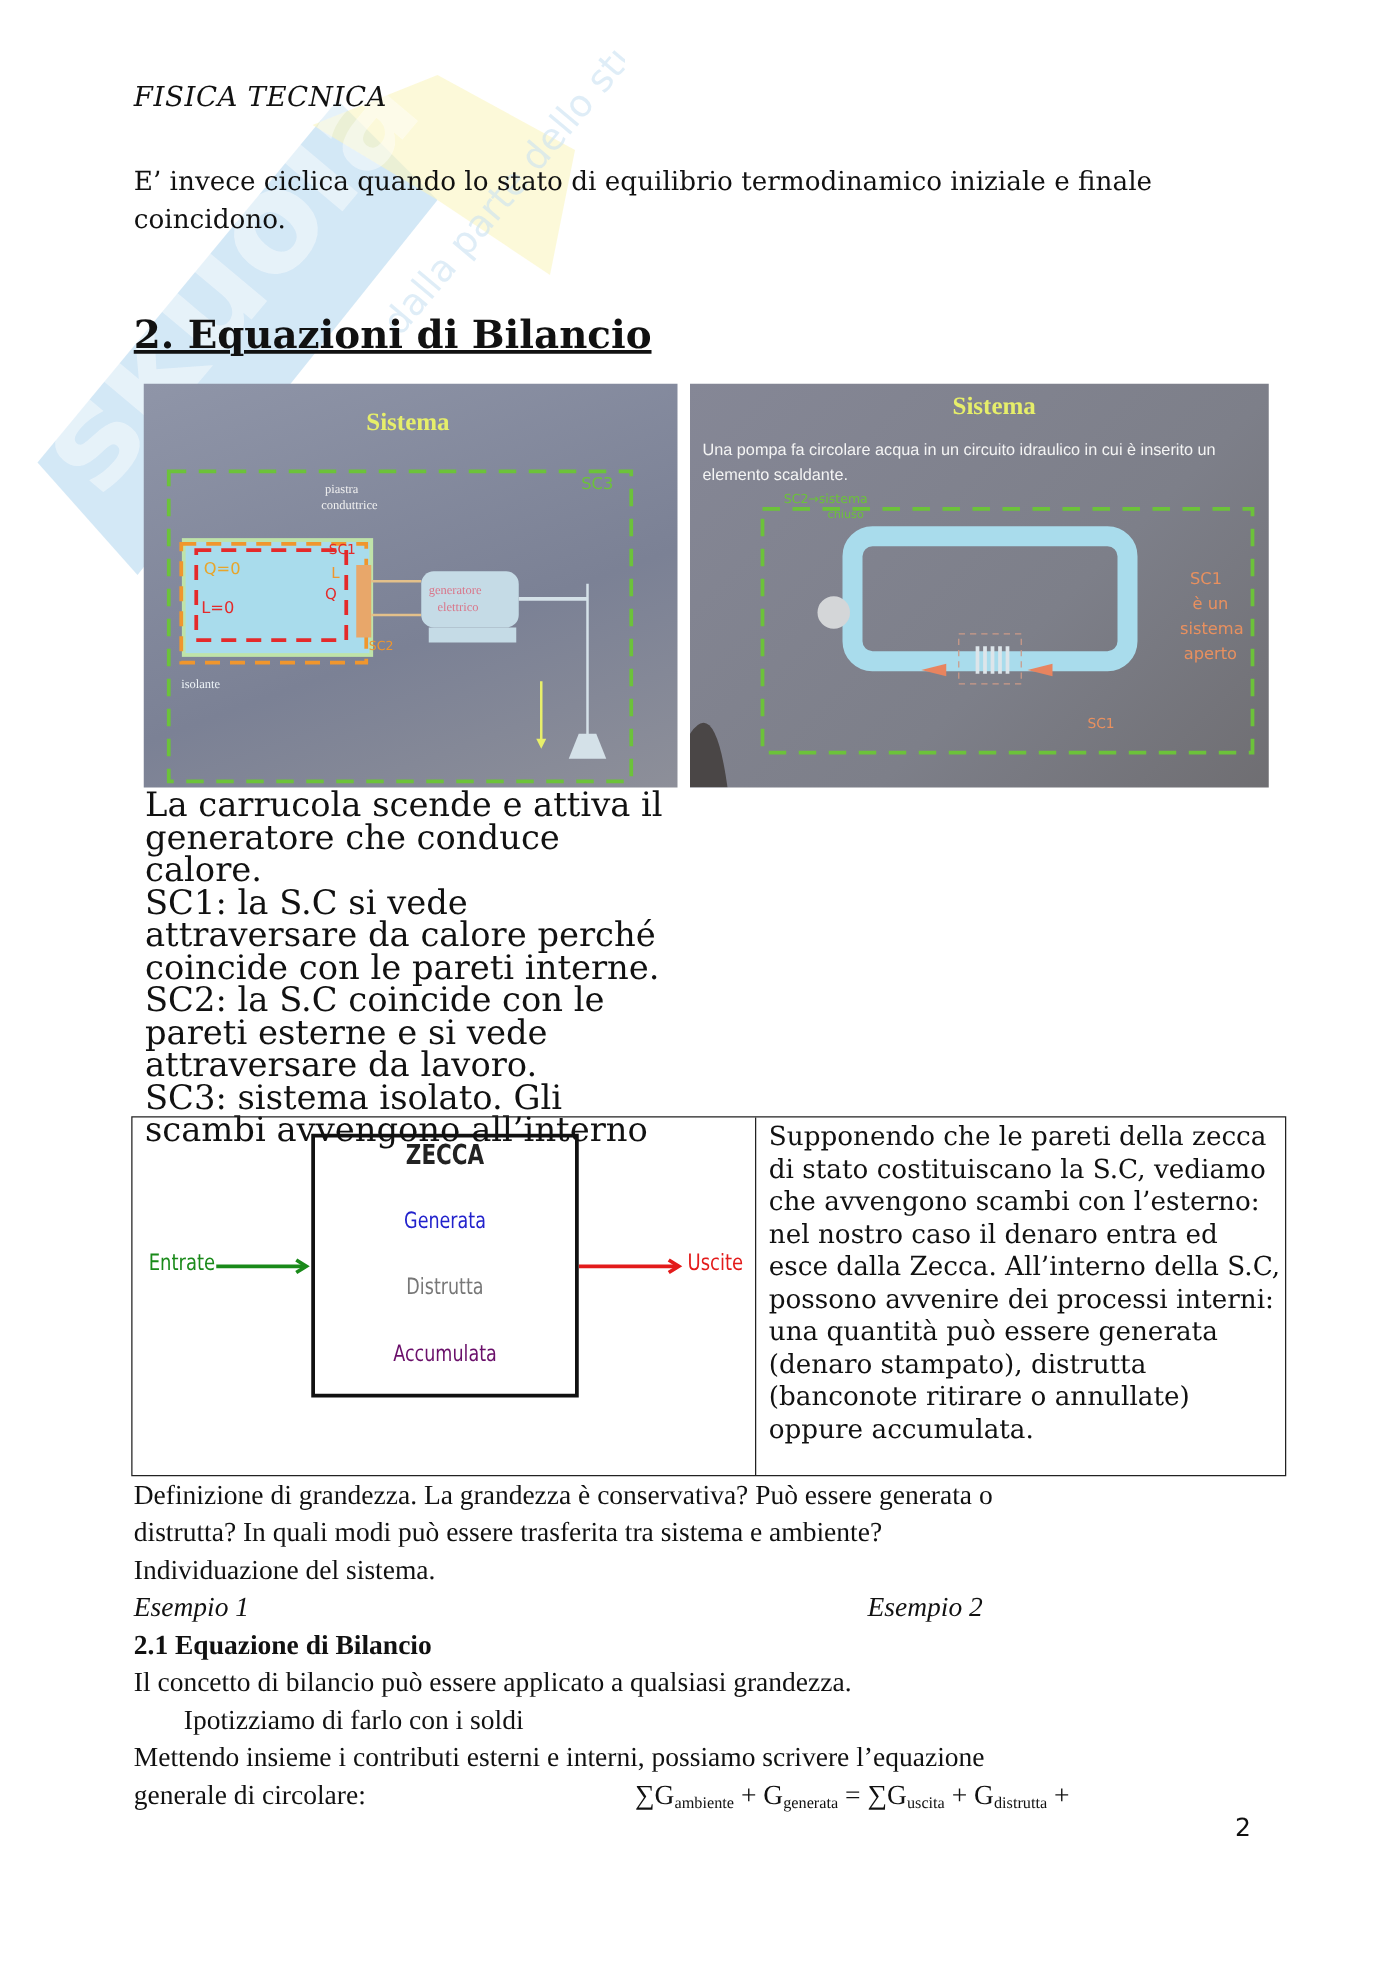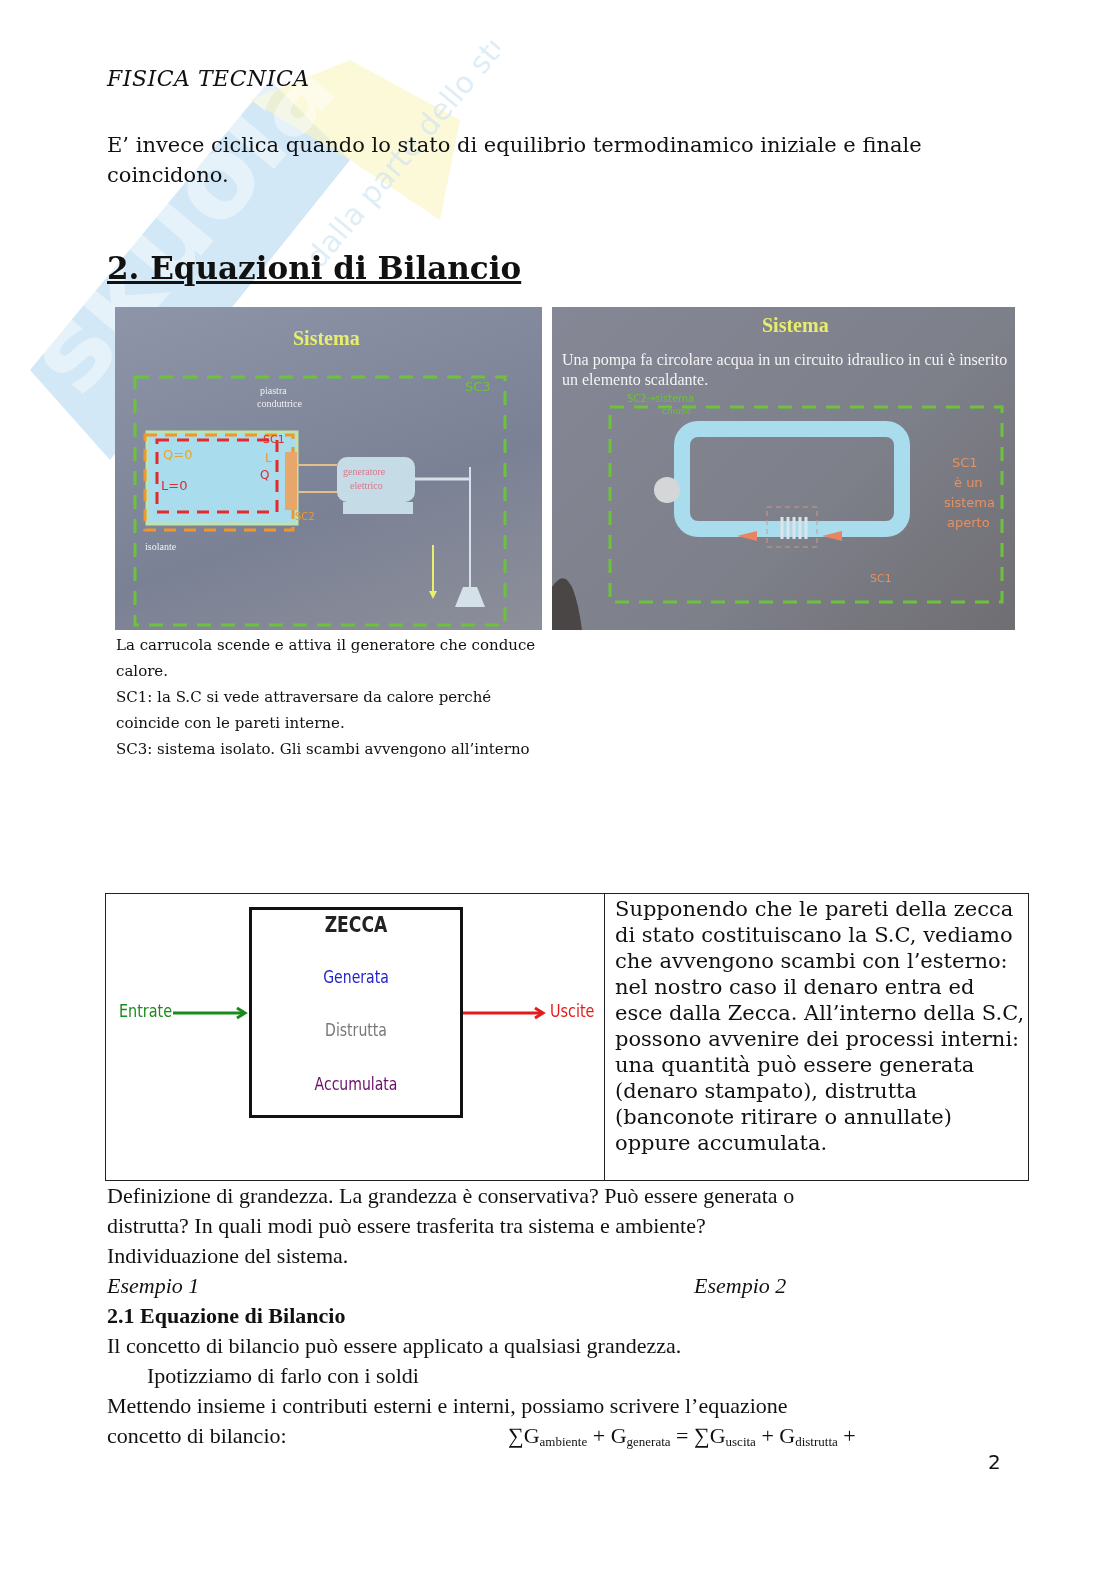--- a/index.html
+++ b/index.html
@@ -7,21 +7,21 @@
   .abs { position: absolute; }
   .watermark { position: absolute; left: 20px; top: 40px; width: 480px; height: 440px; pointer-events: none; opacity: 0.55; }
   .header-title { left: 107px; top: 66px; font-style: italic; font-size: 22px; letter-spacing: 0.5px; }
   .para { left: 107px; top: 130px; width: 900px; font-size: 21px; line-height: 30px; }
   .u { }
   .h2 { left: 107px; top: 250px; font-family: "DejaVu Serif", serif; font-weight: bold; font-size: 31px; text-decoration: underline; }
   .img { position: absolute; overflow: hidden; }
   .img1 { left: 115px; top: 307px; width: 427px; height: 323px; background: linear-gradient(160deg, #8f95a8 0%, #7b8195 60%, #8d8f99 100%); }
   .img2 { left: 552px; top: 307px; width: 463px; height: 323px; background: linear-gradient(135deg, #858796 0%, #7d7f89 60%, #6f6e72 100%); }
   .slide-title { position: absolute; font-family: "Liberation Serif", serif; font-weight: bold; color: #e6ee6a; font-size: 20px; }
-  .caption1 { left: 116px; top: 632px; width: 430px; font-size: 15px; line-height: 26px; }
+  .caption1 { left: 116px; top: 632px; width: 430px; font-size: 27px; line-height: 26px; }
   .tbl { left: 105px; top: 893px; width: 924px; height: 288px; border: 1px solid #222; box-sizing: border-box; }
   .tbl .divider { position: absolute; left: 498px; top: 0; bottom: 0; width: 1px; background: #222; }
   .tbl .cell-right { position: absolute; left: 509px; top: 2px; width: 410px; font-size: 21px; line-height: 26px; }
   .zbox { position: absolute; left: 143px; top: 13px; width: 214px; height: 211px; border: 3px solid #111; box-sizing: border-box; }
   .zlabel { position: absolute; left: 0; right: 0; text-align: center; font-family: "DejaVu Sans", sans-serif; font-size: 18px; transform: scaleX(0.78); }
   .flow-label { position: absolute; font-family: "DejaVu Sans", sans-serif; font-size: 18px; transform: scaleX(0.8); transform-origin: left center; }
   .body-cond { font-family: "Liberation Serif", serif; font-size: 22px; line-height: 30px; }
   .line { position: absolute; left: 107px; }
   .pagenum { left: 988px; top: 1450px; font-family: "DejaVu Sans", sans-serif; font-size: 20px; }
   sub { font-size: 13px; vertical-align: -3px; }
@@ -71,21 +71,21 @@
     <text x="180" y="213" font-size="10" fill="#f0962d" font-family="DejaVu Sans, sans-serif">SC2</text>
     <text x="48" y="152" font-size="13" fill="#e8a52a" font-family="DejaVu Sans, sans-serif">Q=0</text>
     <text x="46" y="183" font-size="13" fill="#e42a2a" font-family="DejaVu Sans, sans-serif">L=0</text>
     <text x="150" y="155" font-size="12" fill="#f0962d" font-family="DejaVu Sans, sans-serif">L</text>
     <text x="145" y="172" font-size="12" fill="#e42a2a" font-family="DejaVu Sans, sans-serif">Q</text>
   </svg>
 </div>
 
 <div class="img img2">
   <div class="slide-title" style="left:210px; top:7px;">Sistema</div>
-  <div style="position:absolute;left:10px;top:43px;width:450px;font-family:Liberation Serif, serif;font-size:16px;line-height:20px;color:#f4f4f4;">Una pompa fa circolare acqua in un circuito idraulico in cui è inserito un elemento scaldante.</div>
+  <div style="position:absolute;left:10px;top:43px;width:450px;font-family:Liberation Sans, sans-serif;font-size:13px;line-height:20px;color:#f4f4f4;">Una pompa fa circolare acqua in un circuito idraulico in cui è inserito un elemento scaldante.</div>
   <svg width="463" height="323" style="position:absolute;left:0;top:0;">
     <rect x="58" y="100" width="392" height="195" fill="none" stroke="#6cc23a" stroke-width="3" stroke-dasharray="14,10"></rect>
     <rect x="130" y="122" width="220" height="100" rx="16" fill="none" stroke="#a9dcec" stroke-width="16"></rect>
     <circle cx="115" cy="183" r="13" fill="#d4d6d8"></circle>
     <rect x="215" y="200" width="50" height="40" fill="none" stroke="#cc9a88" stroke-width="1" stroke-dasharray="5,4"></rect>
     <g stroke="#dde5ea" stroke-width="3">
         <line x1="230" y1="210" x2="230" y2="232"></line>
         <line x1="236" y1="210" x2="236" y2="232"></line>
         <line x1="242" y1="210" x2="242" y2="232"></line>
         <line x1="248" y1="210" x2="248" y2="232"></line>
@@ -100,20 +100,21 @@
     <text x="392" y="200" font-size="13" fill="#e8905f" font-family="DejaVu Sans, sans-serif">sistema</text>
     <text x="395" y="220" font-size="13" fill="#e8905f" font-family="DejaVu Sans, sans-serif">aperto</text>
     <text x="318" y="275" font-size="11" fill="#e8905f" font-family="DejaVu Sans, sans-serif">SC1</text>
     <path d="M 0 280 Q 20 250 30 323 L 0 323 Z" fill="#4a4646"></path>
   </svg>
 </div>
 
 <div class="abs caption1">
   <div>La carrucola scende e attiva il generatore che conduce calore.</div>
   <div>SC1: la S.C si vede attraversare da calore perché coincide con le pareti interne.</div>
+  <div>SC2: la S.C coincide con le pareti esterne e si vede attraversare da lavoro.</div>
   <div>SC3: sistema isolato. Gli scambi avvengono all’interno</div>
 </div>
 
 <div class="abs tbl">
   <div class="zbox">
     <div class="zlabel" style="top:2px;font-weight:bold;font-size:22px;color:#222;">ZECCA</div>
     <div class="zlabel" style="top:56px;color:#2222cc;">Generata</div>
     <div class="zlabel" style="top:109px;color:#777777;">Distrutta</div>
     <div class="zlabel" style="top:163px;color:#6a0f6a;">Accumulata</div>
   </div>
@@ -138,19 +139,19 @@
 <div class="line body-cond u" style="top:1241px;">Individuazione del sistema.</div>
 <div class="line body-cond" style="top:1271px;font-style:italic;">Esempio 1</div>
 <div class="abs body-cond" style="left:694px;top:1271px;font-style:italic;">Esempio 2</div>
 <div class="line body-cond" style="top:1301px;font-weight:bold;">2.1 Equazione di Bilancio</div>
 <div class="line body-cond" style="top:1331px;">Il concetto di bilancio può essere applicato a qualsiasi grandezza.</div>
 <div class="line body-cond" style="top:1361px;margin-left:40px;">Ipotizziamo di farlo con i soldi</div>
 <div class="line body-cond" style="top:1391px;">
   <span>Mettendo insieme i contributi esterni e interni, possiamo scrivere </span><span class="u">l’equazione </span>
 </div>
 <div class="line body-cond" style="top:1421px;">
-  <span class="u">concetto di bilancio:</span>
+  <span class="u">generale di circolare:</span>
 </div>
 <div class="abs body-cond" style="left:508px;top:1421px;">
   <span>∑G</span><sub>ambiente</sub><span> + G</span><sub>generata</sub><span> = ∑G</span><sub>uscita</sub><span> + G</span><sub>distrutta</sub><span> +</span>
 </div>
 
 <div class="abs pagenum">2</div>
 
 </body></html>

